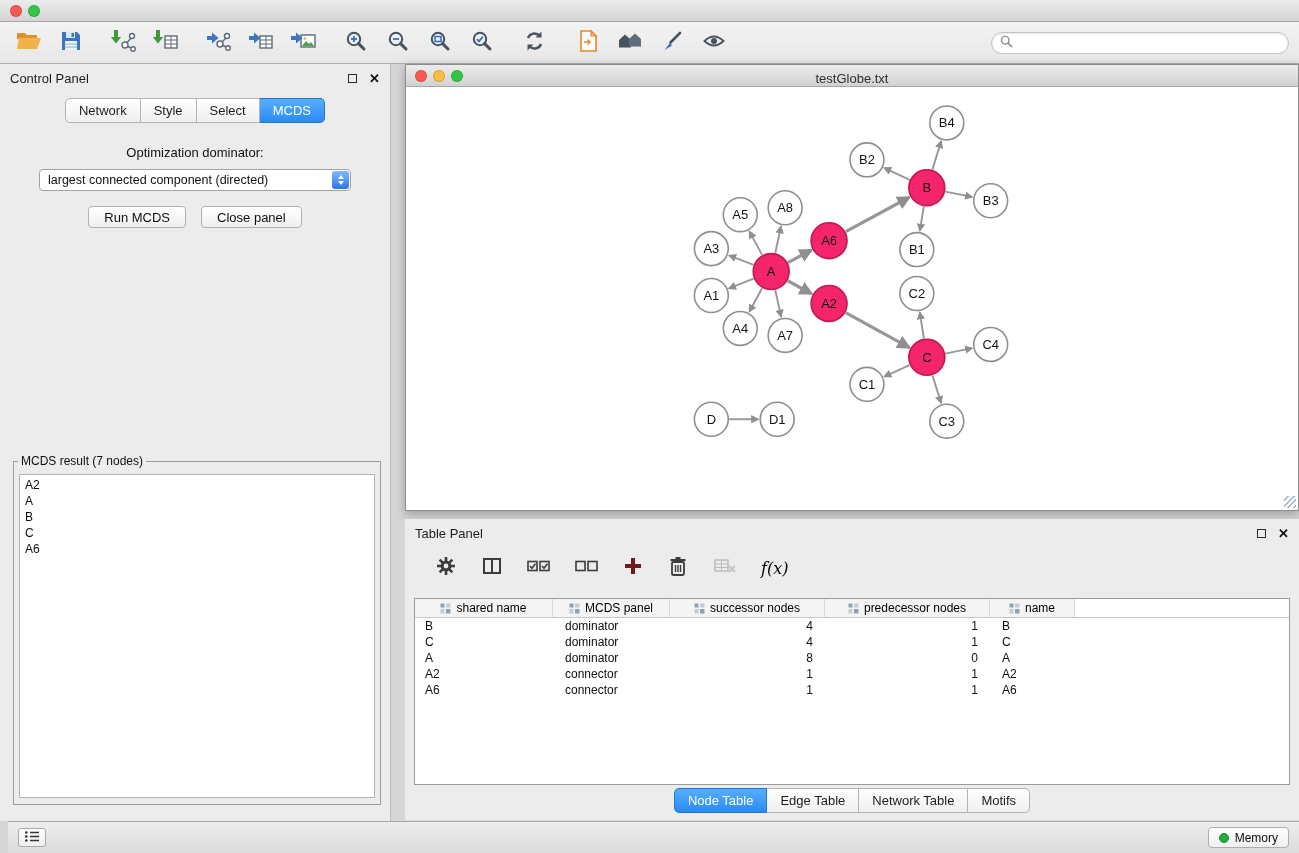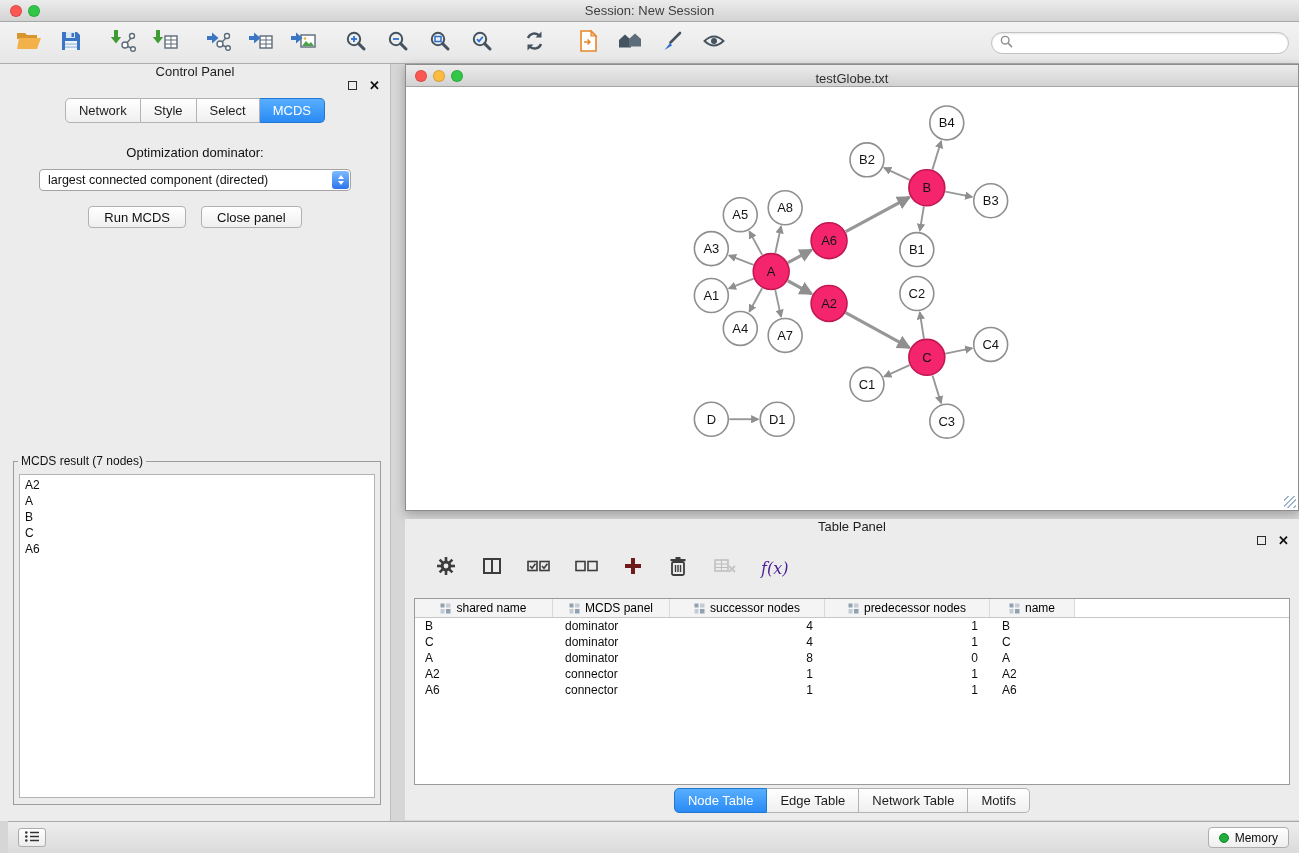--- a/index.html
+++ b/index.html
@@ -22,21 +22,21 @@
   .toolbar { position:absolute; top:22px; left:0; right:0; height:42px;
     background:linear-gradient(#f3f3f3,#e7e7e7); border-bottom:1px solid #adadad;
     display:flex; align-items:center; padding:0 10px; }
   .tgroup { display:flex; align-items:center; gap:5px; margin-right:16px; }
   .tbtn { width:37px; height:32px; display:flex; align-items:center; justify-content:center; border-radius:4px; }
   .search { margin-left:auto; width:298px; height:22px; background:#fff; border:1px solid #c3c3c3;
     border-radius:12px; display:flex; align-items:center; padding:0 8px; gap:5px;
     box-shadow: inset 0 1px 2px rgba(0,0,0,.10); }
   .search input { border:none; outline:none; flex:1; font-size:12px; background:transparent; font-family:"Liberation Sans",sans-serif; }
   
-  .panel-header { height:28px; display:flex; align-items:center; padding:0 10px; font-size:13px; color:#1d1d1d;flex-direction:column; }
+  .panel-header { height:28px; display:flex; align-items:center; padding:0 10px; font-size:13px; color:#1d1d1d; }
   .ph-icons { margin-left:auto; display:flex; gap:12px; align-items:center; }
   .float-icon { width:9px; height:9px; border:1.5px solid #2b2b2b; display:inline-block; }
   .close-icon { font-size:13px; font-weight:bold; color:#111; line-height:1; }
   
   .seg-tabs { display:flex; justify-content:center; }
   .seg-tab { padding:4px 13px; font-size:13px; color:#1d1d1d; background:linear-gradient(#ffffff,#efefef);
     border:1px solid #b3b3b3; border-left:none; white-space:nowrap; }
   .seg-tab:first-child { border-left:1px solid #b3b3b3; border-radius:5px 0 0 5px; }
   .seg-tab:last-child { border-radius:0 5px 5px 0;padding-left:13px; }
   .seg-tab.active { background:linear-gradient(#57aeff,#2a8bf4); border-color:#2277cf; color:#fff; }
@@ -70,21 +70,21 @@
   .win-titlebar { height:22px; background:linear-gradient(#ececec,#d2d2d2); border-bottom:1px solid #a5a5a5;
     position:relative; display:flex; align-items:flex-end; justify-content:center; font-size:13px; color:#2f2f2f; }
   .win-dots { position:absolute; left:9px; top:5px; display:flex; gap:6px; }
   .win-content { position:absolute; top:23px; left:0; right:0; bottom:0; background:#fff; overflow:hidden; }
   svg.graph { width:100%; height:100%; display:block; }
   .resize-corner { position:absolute; right:2px; bottom:2px; width:12px; height:12px;
     background:repeating-linear-gradient(135deg, transparent 0 2.5px, #9fb3cc 2.5px 4px); }
   
   .table-panel { position:absolute; left:405px; top:519px; width:894px; height:301px; background:#ececec; }
   .tp-toolbar { height:38px; display:flex; align-items:center; gap:24px; padding-left:30px; margin-top:2px; }
-  .fx { font-family:"DejaVu Serif", serif; font-style:italic; font-size:16px; color:#4c1d95; }
+  .fx { font-family:"DejaVu Serif", serif; font-style:italic; font-size:16px; color:#000000; }
   .tp-table { position:absolute; left:9px; right:9px; top:79px; bottom:35px; background:#fff;
     border:1px solid #9a9a9a; overflow:hidden; }
   .thead { display:flex; height:19px; background:#f4f4f4; border-bottom:1px solid #c6c6c6; }
   .hcell { display:flex; align-items:center; justify-content:center; gap:5px; font-size:12px;
     color:#000000; border-right:1px solid #d9d9d9; height:100%; }
   .hfill { flex:1; background:#fff; }
   .hicon { display:flex; align-items:center; }
   .trow { display:flex; height:16px; align-items:center; }
   .tcell { font-size:12px; color:#0d0d0d; padding:0 12px; white-space:nowrap; overflow:hidden; }
   .tcell.a-left { text-align:left; } .tcell.a-right { text-align:right; }
@@ -102,21 +102,20 @@
   .memory-dot { width:10px; height:10px; border-radius:50%; background:#1fae3c; border:1px solid #128a2c; }
 </style>
 </head>
 <body>
 
 <div class="titlebar">
   <div class="traffic">
     <span class="dot red"></span>
     <span class="dot green"></span>
   </div>
-  <div class="wtitle">Session: New Session</div>
 </div>
 
 <div class="toolbar">
   <div class="tgroup">
     <div class="tbtn">
       <span>
         <svg width="26" height="22" viewBox="0 0 26 22">
             <path d="M1 3 h8 l2 2 h10 v4 H1z" fill="#d8952f"></path>
             <path d="M3 8 h22 l-4 11 H1z" fill="#f3b14a"></path>
           </svg>

